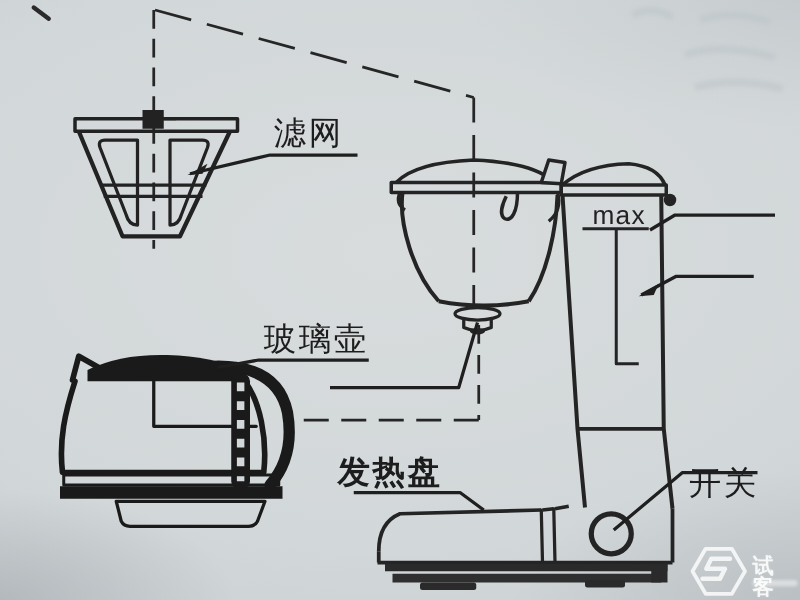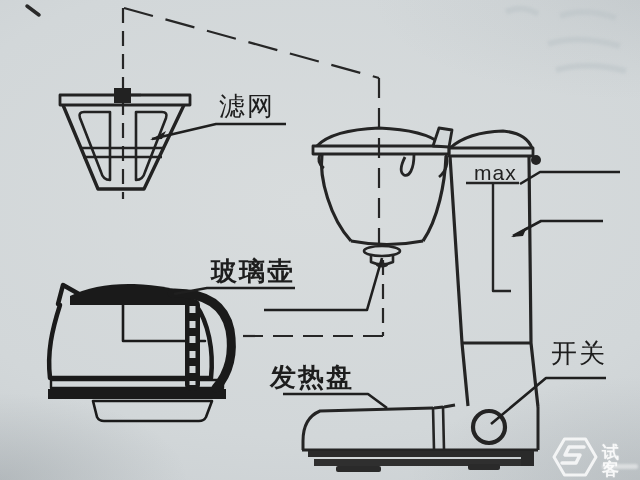--- a/index.html
+++ b/index.html
@@ -136,27 +136,27 @@
     </g>
 
     <g stroke="rgba(255,255,255,0.8)" fill="none" stroke-linejoin="round" stroke-linecap="round">
       <polygon points="596,457 585.5,439 564.5,439 554,457 564.5,475 585.5,475" stroke-width="3"></polygon>
       <path d="M584,447 L569,447 L565,455 L580,455 L576,463 L562,463" stroke-width="3.5"></path>
     </g>
   </svg>
 
   <div class="lbl lbl-cn" style="left:219px;top:93px;">滤网</div>
 
-  <div class="lbl lbl-cn" style="left:211px;top:258px;font-weight:bold;">玻璃壶</div>
+  <div class="lbl lbl-cn" style="left:211px;top:258px;">玻璃壶</div>
 
 
   <div class="lbl lbl-cn" style="left:270px;top:364px;font-weight:bold;">发热盘</div>
 
   <div class="lbl lbl-max" style="left:474px;top:162px;">max</div>
 
 
 
-  <div class="lbl lbl-cn" style="left:551px;top:340px;">开关</div>
+  <div class="lbl lbl-cn" style="left:551px;top:373px;">开关</div>
 
   <div class="wm-name">试 客</div>
   <div class="wm-url"></div>
 
 </div>
 
 </body></html>

